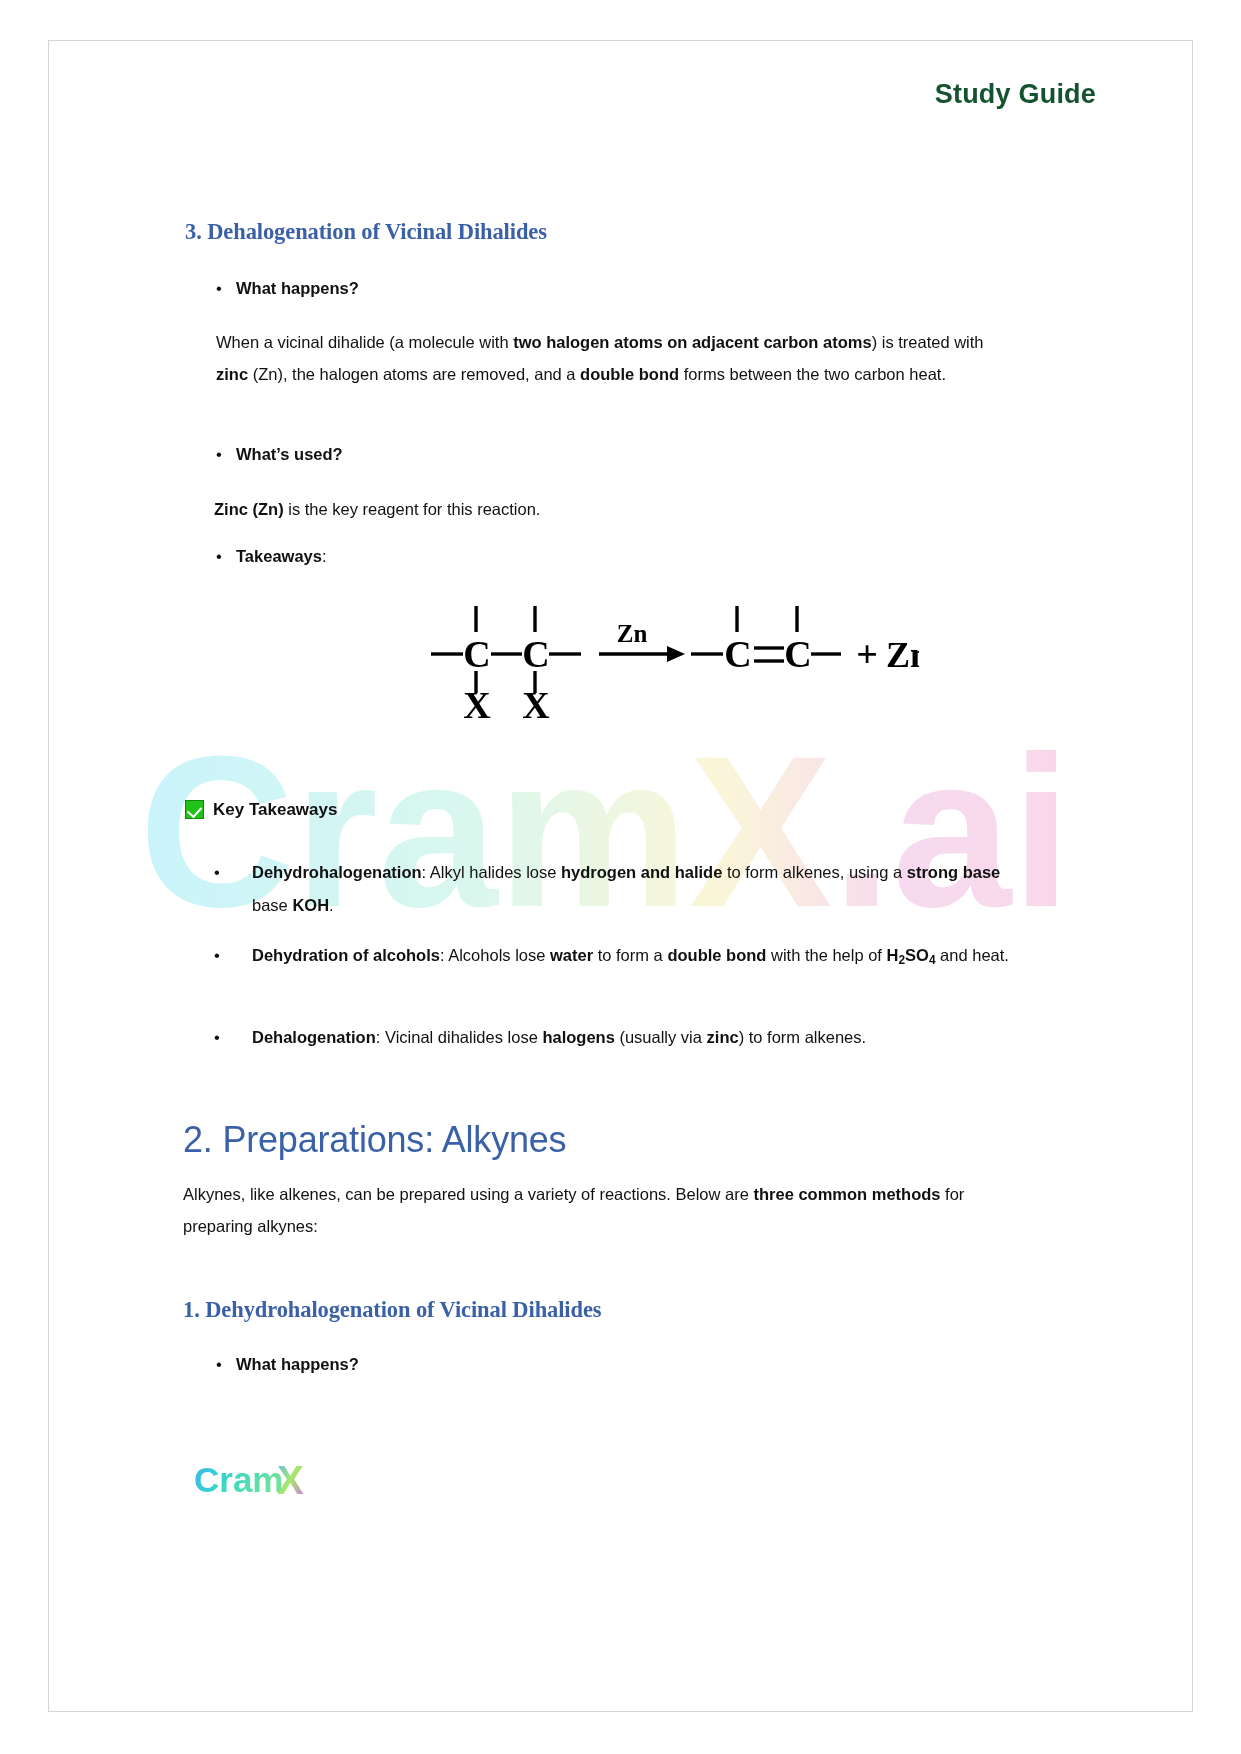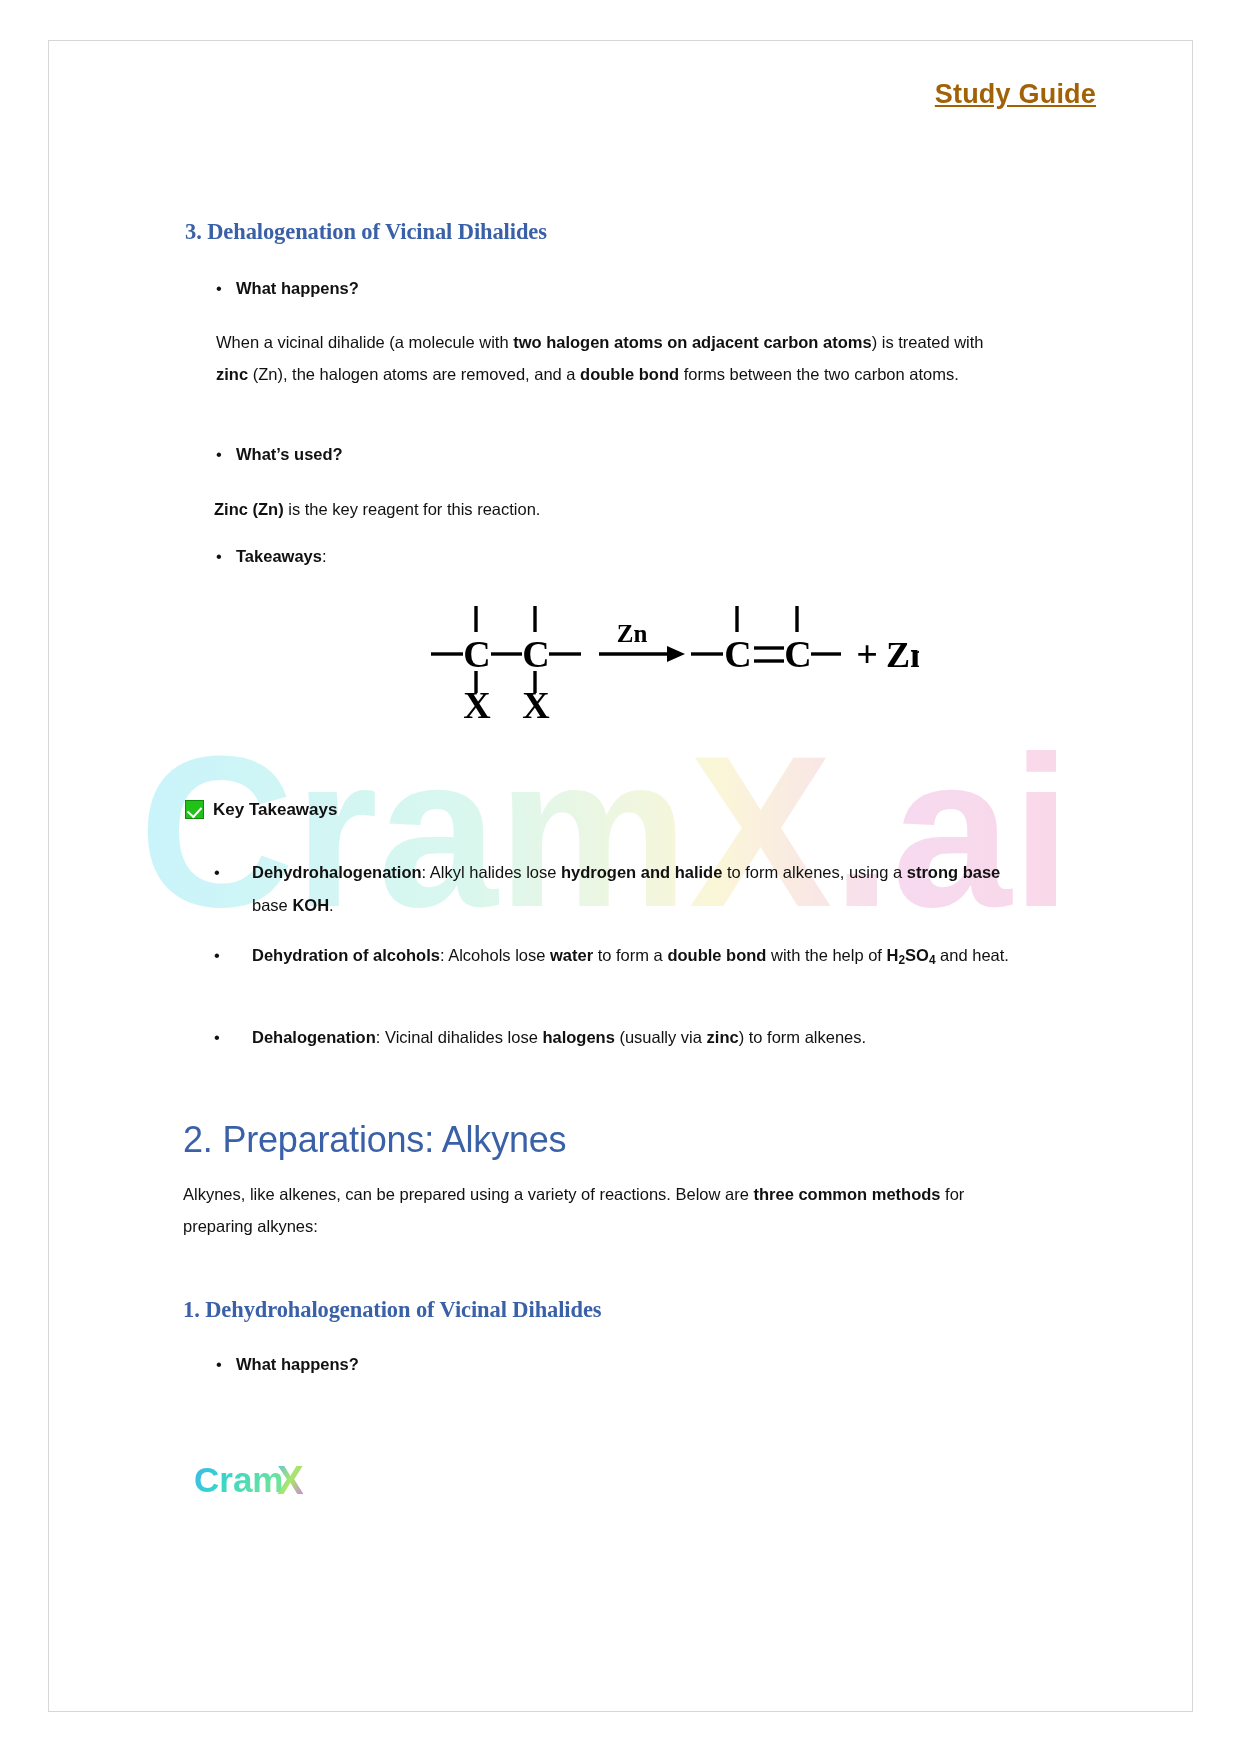--- a/index.html
+++ b/index.html
@@ -44,23 +44,22 @@
     z-index: 2;
   }
 
   
   .doc-header {
     position: absolute;
     top: 38px;
     right: 96px;
     font-size: 27px;
     font-weight: bold;
-    color: #a16207;
+    color: #14532d;
     letter-spacing: 0.2px;
-    text-decoration: underline;
   }
 
   
   h3.section-head {
     position: absolute;
     margin: 0;
     font-size: 22.5px;
     font-weight: bold;
     color: #3a61a8;
     letter-spacing: -0.1px;
@@ -198,21 +197,21 @@
     <div class="doc-header">Study Guide</div>
 
     <h3 class="section-head" style="left:136px; top:178px;">3. Dehalogenation of Vicinal Dihalides</h3>
 
     <div class="bullet-line" style="left:167px; top:238px; width:600px;">
       <span class="dot">•</span>
       <span class="btxt">What happens?</span>
     </div>
 
     <div class="blk" style="left:167px; top:286px; width:800px;">
-      <span>When a vicinal dihalide (a molecule with </span><b>two halogen atoms on adjacent carbon atoms</b><span>) is treated with </span><b>zinc</b><span> (Zn), the halogen atoms are removed, and a </span><b>double bond</b><span> forms between the two carbon atoms.</span>
+      <span>When a vicinal dihalide (a molecule with </span><b>two halogen atoms on adjacent carbon atoms</b><span>) is treated with </span><b>zinc</b><span> (Zn), the halogen atoms are removed, and a </span><b>double bond</b><span> forms between the two carbon heat.</span>
     </div>
 
     <div class="bullet-line" style="left:167px; top:404px; width:600px;">
       <span class="dot">•</span>
       <span class="btxt">What’s used?</span>
     </div>
 
     <div class="blk" style="left:165px; top:453px; width:800px;">
       <b>Zinc (Zn)</b><span> is the key reagent for this reaction.</span>
     </div>

